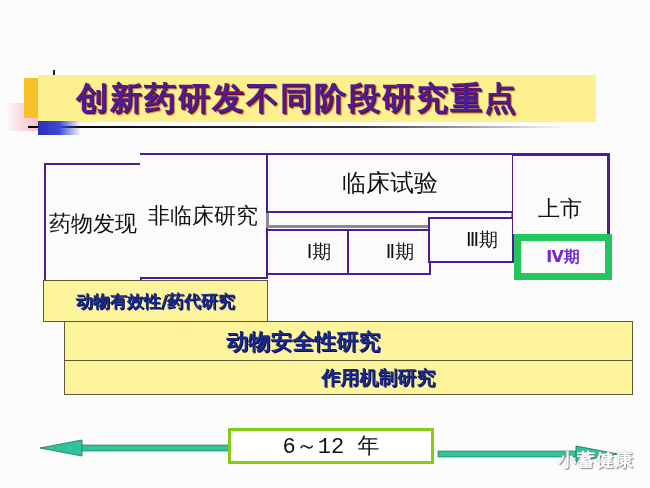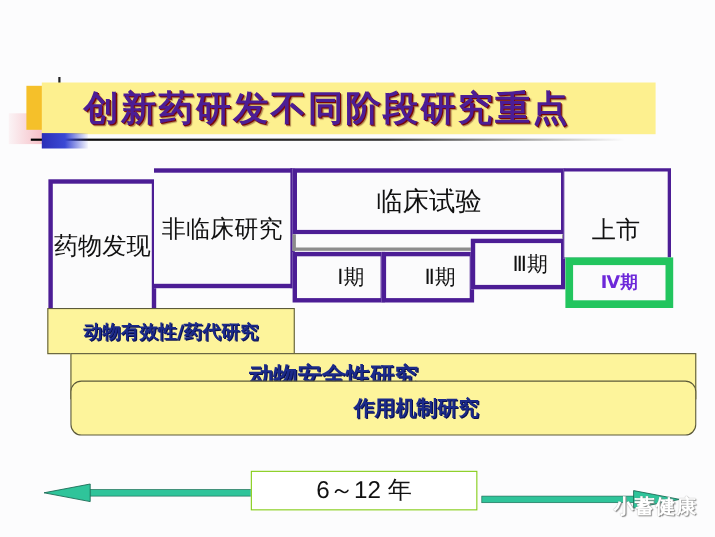--- a/index.html
+++ b/index.html
@@ -16,54 +16,54 @@
   .deco-tick { left:53px; top:70px; width:2px; height:6px; background:#222; }
   .banner { left:38px; top:75px; width:558px; height:47px; background:#fdf08f;
             display:flex; align-items:center; padding-left:38px; }
   .banner-line { left:28px; top:126px; width:540px; height:2px;
                  background:linear-gradient(90deg,#000 0%, #333 60%, rgba(0,0,0,0) 100%); }
   .title { font-size:32px; font-weight:bold; color:#4c1d95; letter-spacing:2px;
            font-family:"DejaVu Serif", serif;
            text-shadow:1px 1px 0 #7a0606, 2px 2px 1px rgba(80,0,0,0.45); }
 
   
-  .cell { background:#fbfbfc; border:4px solid #4c1d95; display:flex; align-items:center; justify-content:center;
+  .cell { background:#fbfbfc; border:2px solid #4c1d95; display:flex; align-items:center; justify-content:center;
           color:#111; }
   .cell-lg { font-size:22px; }
   .phase { font-size:19px;padding-left:22px; }
   .iv { border:7px solid #22c55e; font-size:16px; font-weight:bold; color:#6d28d9; }
 
   
   .ybar { background:#fdf49b; border:1px solid #5c5a3a; display:flex; align-items:center; justify-content:center;
           color:#1b2a8a; font-weight:bold; font-family:"DejaVu Serif", serif;
           text-shadow:1px 1px 0 #0a1050; }
 
   
-  .years { left:228px; top:428px; width:206px; height:36px; background:#fff; border:1px solid #84cc16;
+  .years { left:228px; top:428px; width:206px; height:36px; background:#fff; border:3px solid #84cc16;
            display:flex; align-items:center; justify-content:center; font-size:22px; color:#111;
-           font-family:Liberation Sans, sans-serif; }
+           font-family:Liberation Mono, monospace; }
   .watermark { left:558px; top:448px; font-size:18px; color:#fff; letter-spacing:1px;
                text-shadow:0 0 1px #999, 1px 1px 1px #888;font-weight:bold; }
 </style>
 </head>
 <body>
 
 <div class="abs deco-red"></div>
 <div class="abs deco-orange"></div>
 <div class="abs deco-tick"></div>
 <div class="abs banner">
   <span class="title">创新药研发不同阶段研究重点</span>
 </div>
 <div class="abs banner-line"></div>
 <div class="abs deco-blue"></div>
 
 <div class="abs cell cell-lg" style="left:44px;top:163px;width:98px;height:122px;">
   <span>药物发现</span>
 </div>
-<div class="abs cell cell-lg" style="left:140px;top:153px;width:128px;height:109px;border-left-width:0;">
+<div class="abs cell cell-lg" style="left:140px;top:153px;width:128px;height:126px;border-left-width:0;">
   <span>非临床研究</span>
 </div>
 <div class="abs cell" style="left:266px;top:153px;width:248px;height:60px;font-size:24px;">
   <span>临床试验</span>
 </div>
 <div class="abs" style="left:266px;top:213px;width:248px;height:15px;background:#fbfbfc;border-left:3px solid #8c8c8c;border-right:3px solid #8c8c8c;border-bottom:3px solid #8c8c8c;box-sizing:border-box;"></div>
 <div class="abs cell phase" style="left:266px;top:229px;width:84px;height:46px;">
   <span>Ⅰ期</span>
 </div>
 <div class="abs cell phase" style="left:347px;top:229px;width:84px;height:46px;">
@@ -78,21 +78,21 @@
 <div class="abs cell iv" style="left:514px;top:234px;width:98px;height:46px;">
   <span>Ⅳ期</span>
 </div>
 
 <div class="abs ybar" style="left:43px;top:280px;width:225px;height:42px;font-size:17px;">
   <span>动物有效性/药代研究</span>
 </div>
 <div class="abs ybar" style="left:64px;top:321px;width:569px;height:42px;font-size:22px;padding-right:90px;">
   <span>动物安全性研究</span>
 </div>
-<div class="abs ybar" style="left:64px;top:346px;width:569px;height:50px;font-size:19px;padding-left:60px;border-radius:10px;">
+<div class="abs ybar" style="left:64px;top:360px;width:569px;height:35px;font-size:19px;padding-left:60px;">
   <span>作用机制研究</span>
 </div>
 
 <svg class="abs" style="left:0;top:420px;" width="650" height="60">
   <g>
     <rect x="80" y="25" width="150" height="6" fill="#2fc49a" stroke="#1a6a54" stroke-width="0.6"></rect>
     <polygon points="40,28 82,20 82,36" fill="#2fc49a" stroke="#1a6a54" stroke-width="0.8"></polygon>
   </g>
   <g>
     <rect x="438" y="31" width="150" height="6" fill="#2fc49a" stroke="#1a6a54" stroke-width="0.6"></rect>

